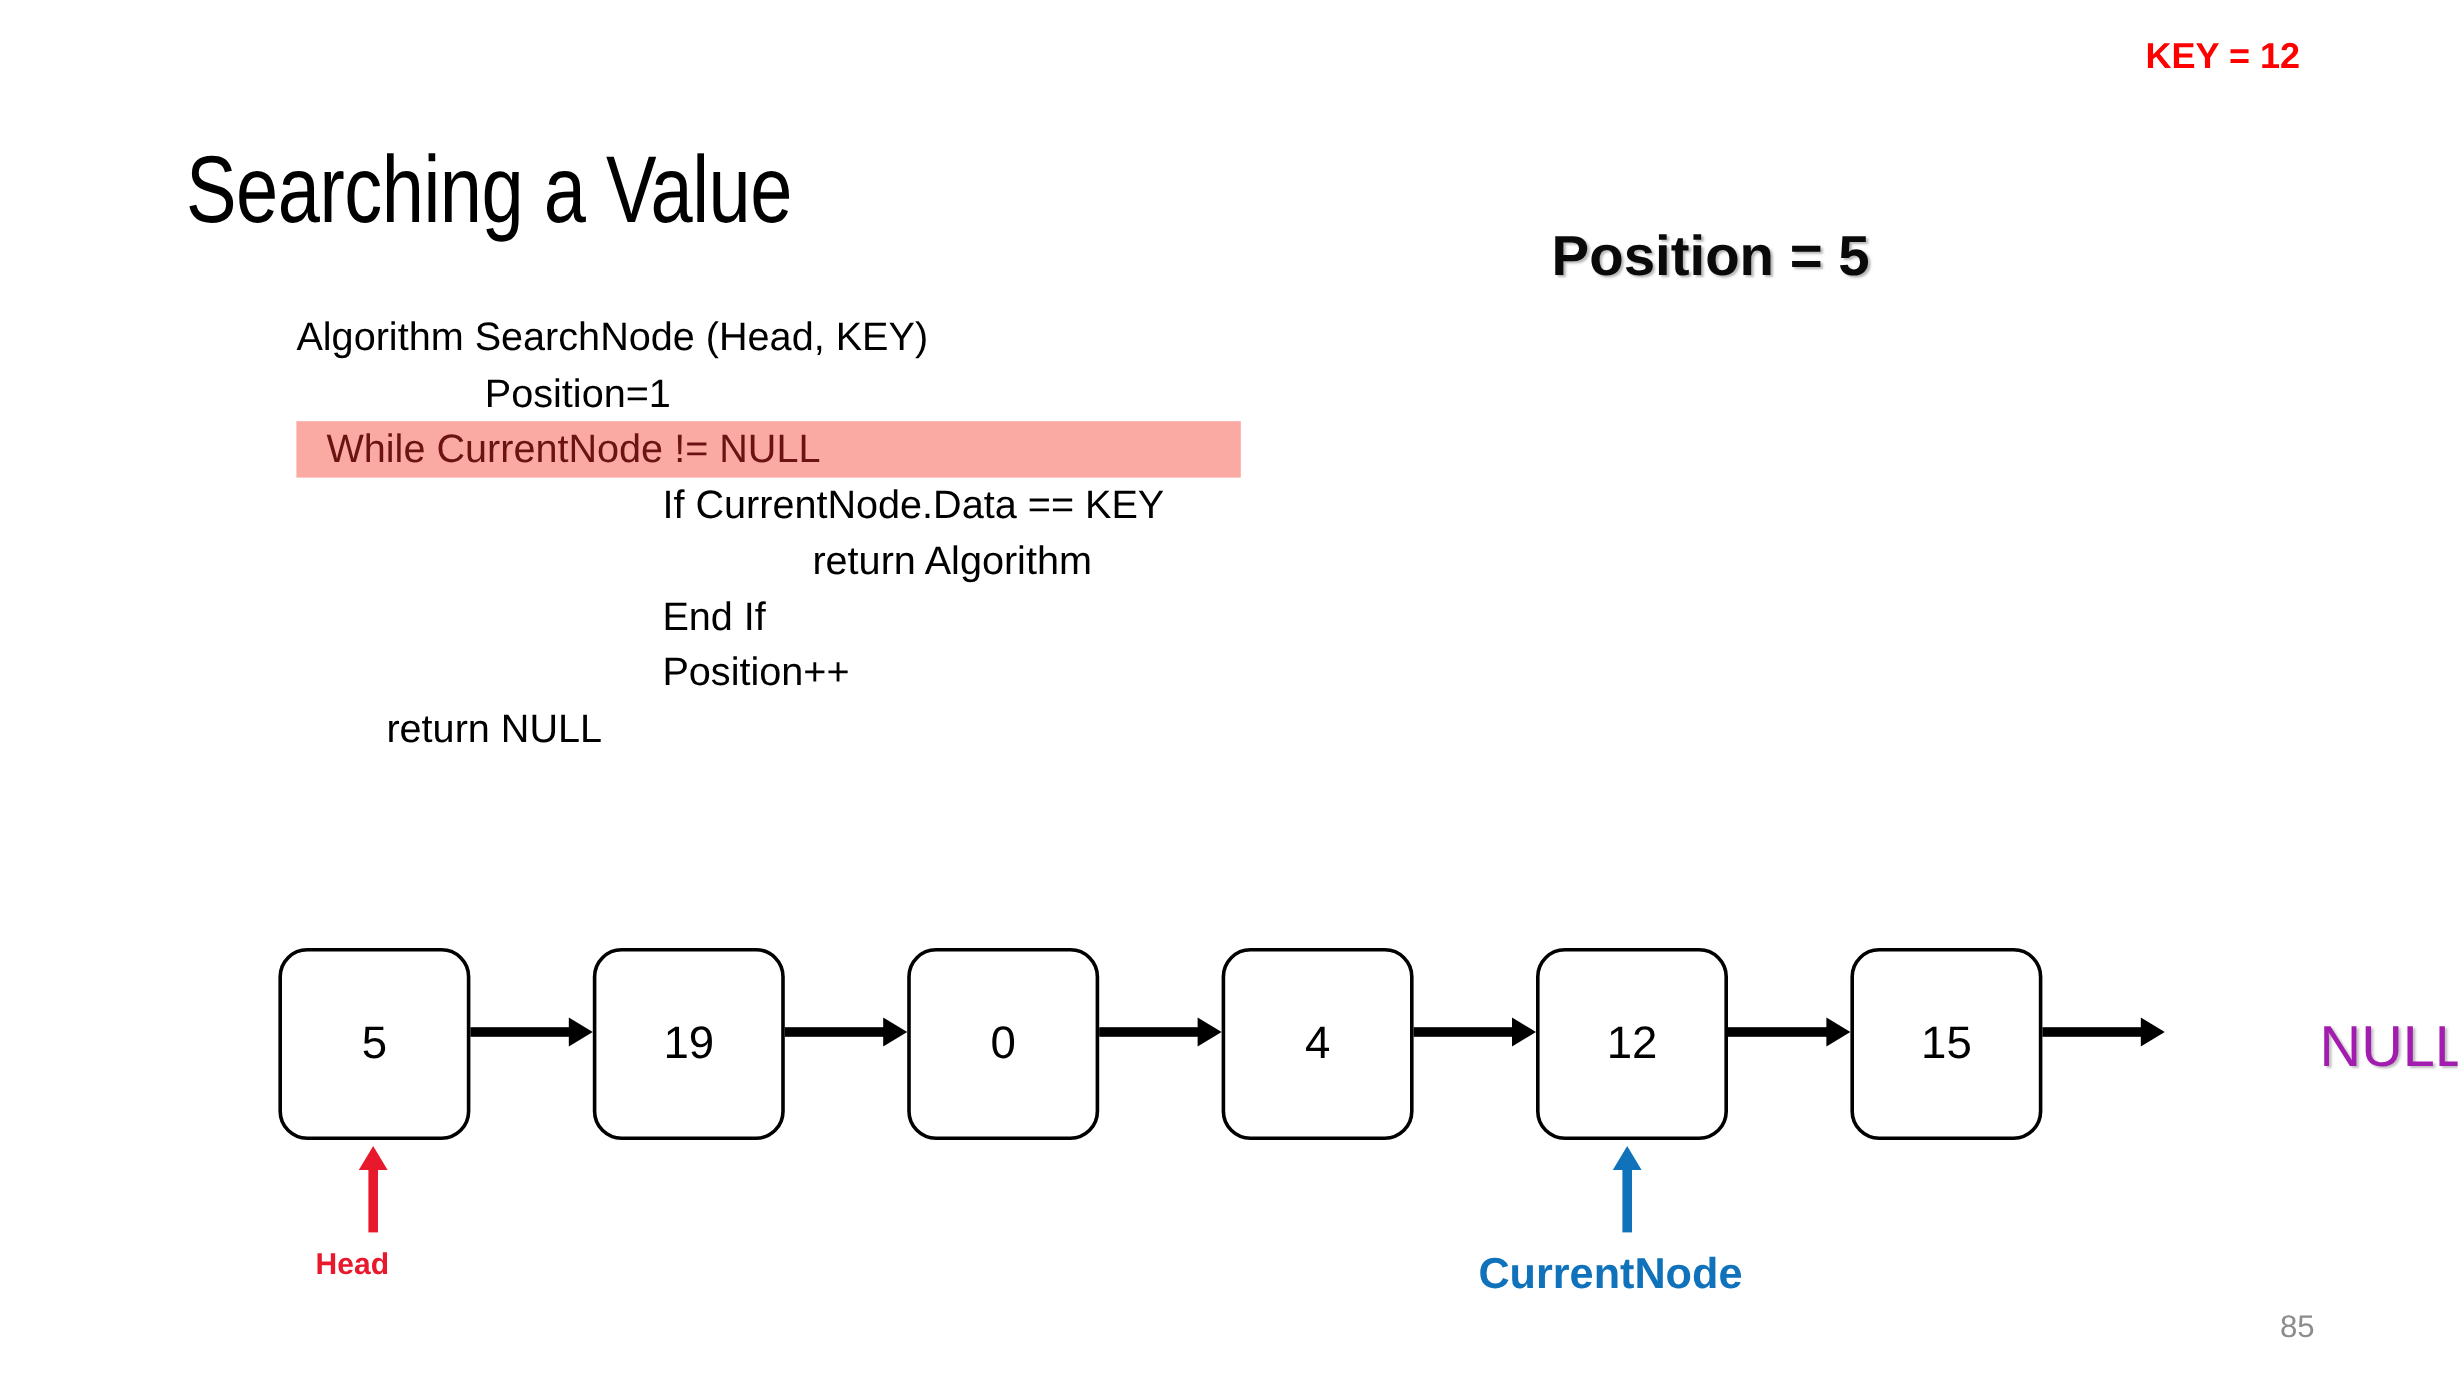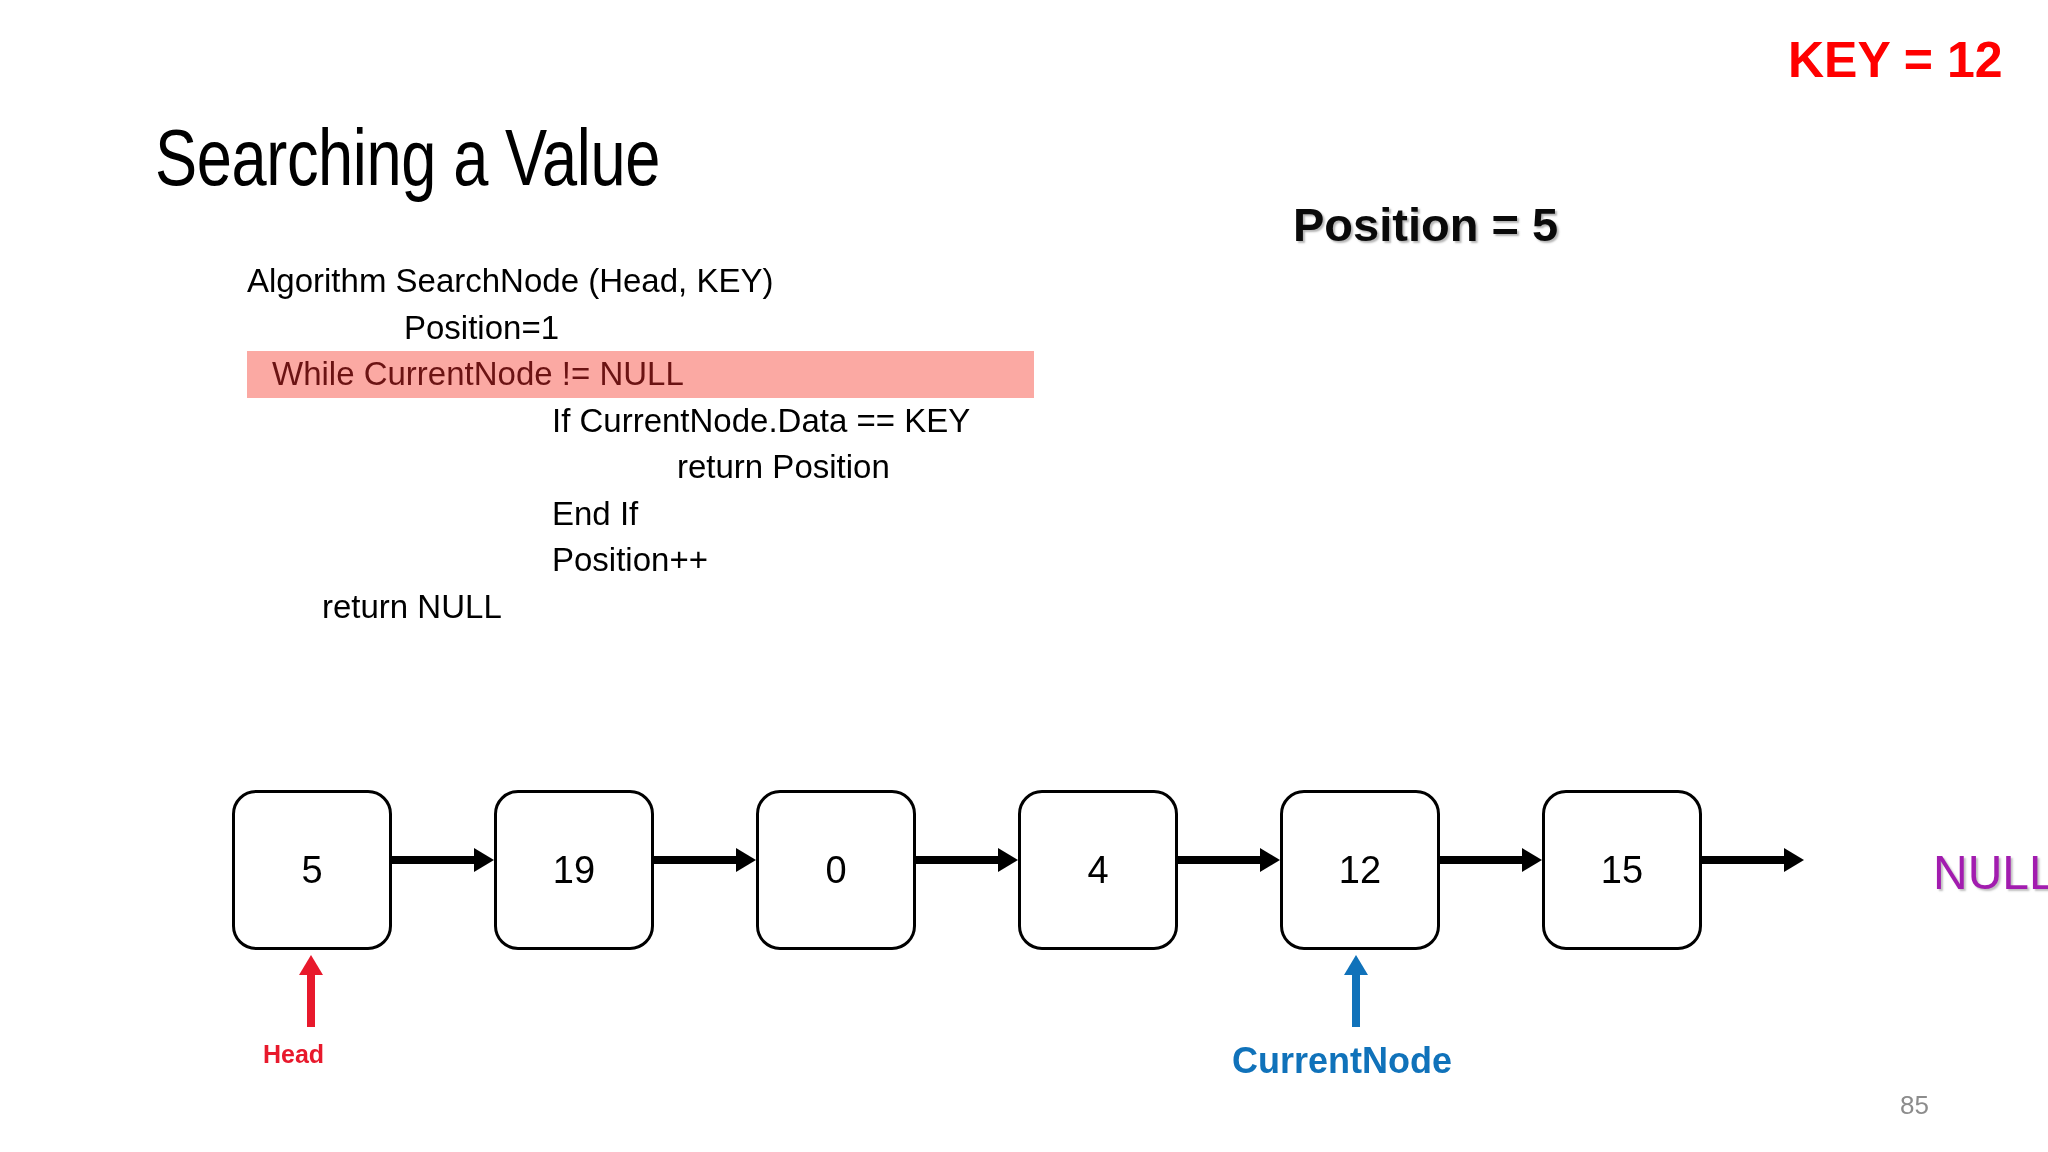--- a/index.html
+++ b/index.html
@@ -29,35 +29,34 @@
     white-space: nowrap;
     transform: scaleX(0.80);
     transform-origin: left top;
   }
 
   
   #key-label {
     position: absolute;
     left: 1788px;
     top: 31px;
-    font-size: 50px;
+    font-size: 30px;
     font-weight: 600;
     color: #FF0000;
     white-space: nowrap;
   }
   #position-label {
     position: absolute;
     left: 1293px;
     top: 185px;
     font-size: 47px;
     font-weight: 600;
     color: #0a0a0a;
     white-space: nowrap;
     text-shadow: 2px 2px 2px rgba(120,120,120,0.55);
-    margin-top: 12px;
   }
 
   
   #algorithm-block {
     position: absolute;
     left: 247px;
     top: 258px;
     font-size: 33px;
     line-height: 46.5px;
     color: #000000;
@@ -213,21 +212,21 @@
 
 <div id="key-label">KEY = 12</div>
 
 <div id="position-label">Position = 5</div>
 
 <div id="algorithm-block">
     <div class="algo-line indent-0"><span class="algo-text">Algorithm SearchNode (Head, KEY)</span></div>
     <div class="algo-line indent-2"><span class="algo-text">Position=1</span></div>
     <div class="algo-line indent-2 highlighted"><span class="algo-text">While CurrentNode != NULL</span></div>
     <div class="algo-line indent-3"><span class="algo-text">If CurrentNode.Data == KEY</span></div>
-    <div class="algo-line indent-4"><span class="algo-text">return Position</span></div>
+    <div class="algo-line indent-4"><span class="algo-text">return Algorithm</span></div>
     <div class="algo-line indent-3"><span class="algo-text">End If</span></div>
     <div class="algo-line indent-3"><span class="algo-text">Position++</span></div>
     <div class="algo-line indent-5"><span class="algo-text">return NULL</span></div>
   </div>
 
 <div id="linked-list">
     <div class="node" style="left: 232px; top: 10px;">
       <div class="node-value">5</div>
     </div>
     <div class="link-arrow" style="left: 392px; width: 102px;">

